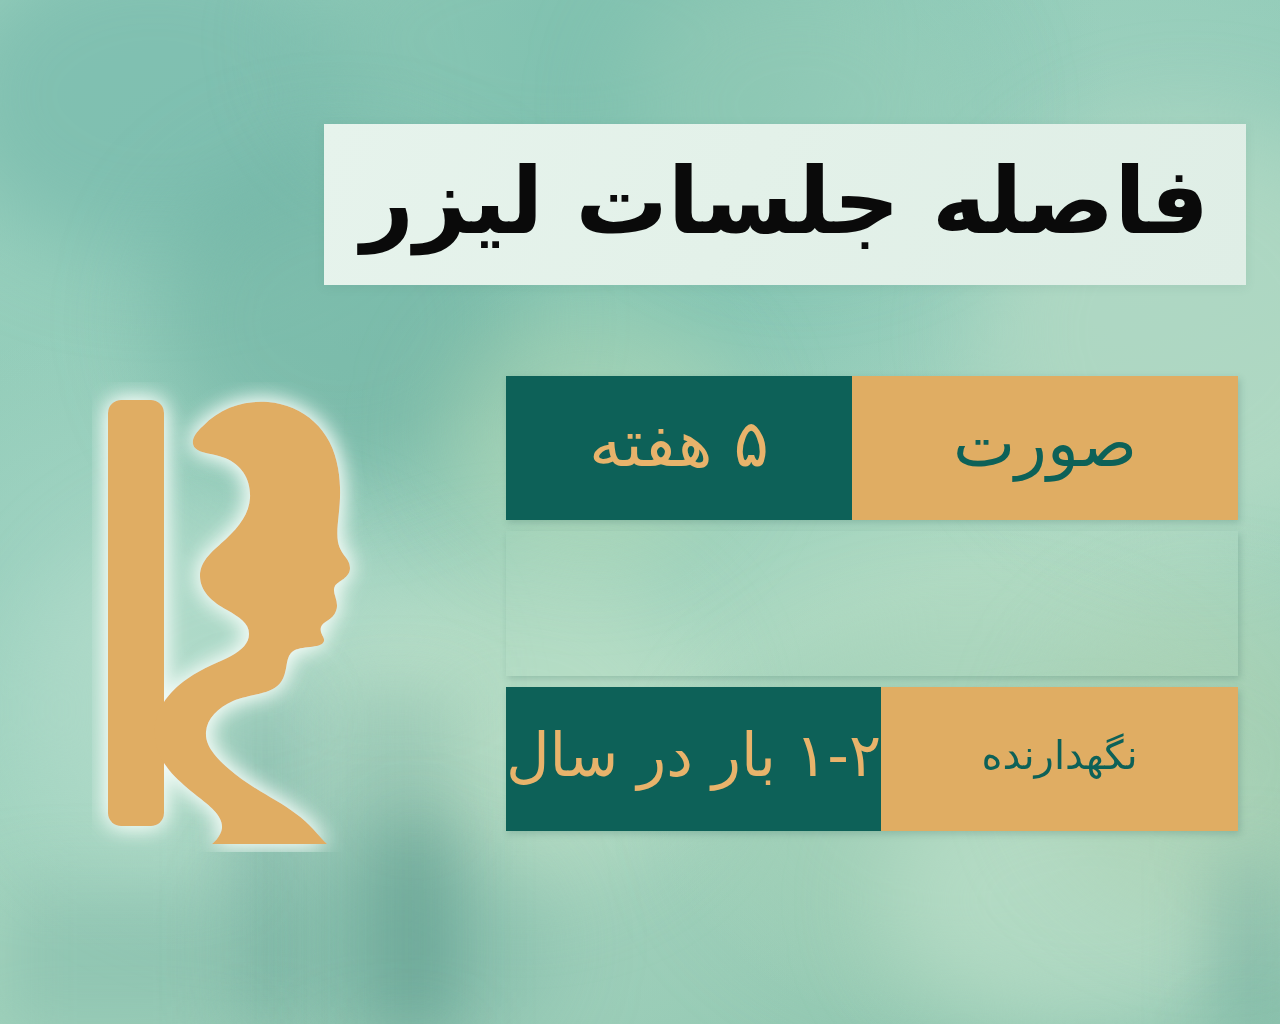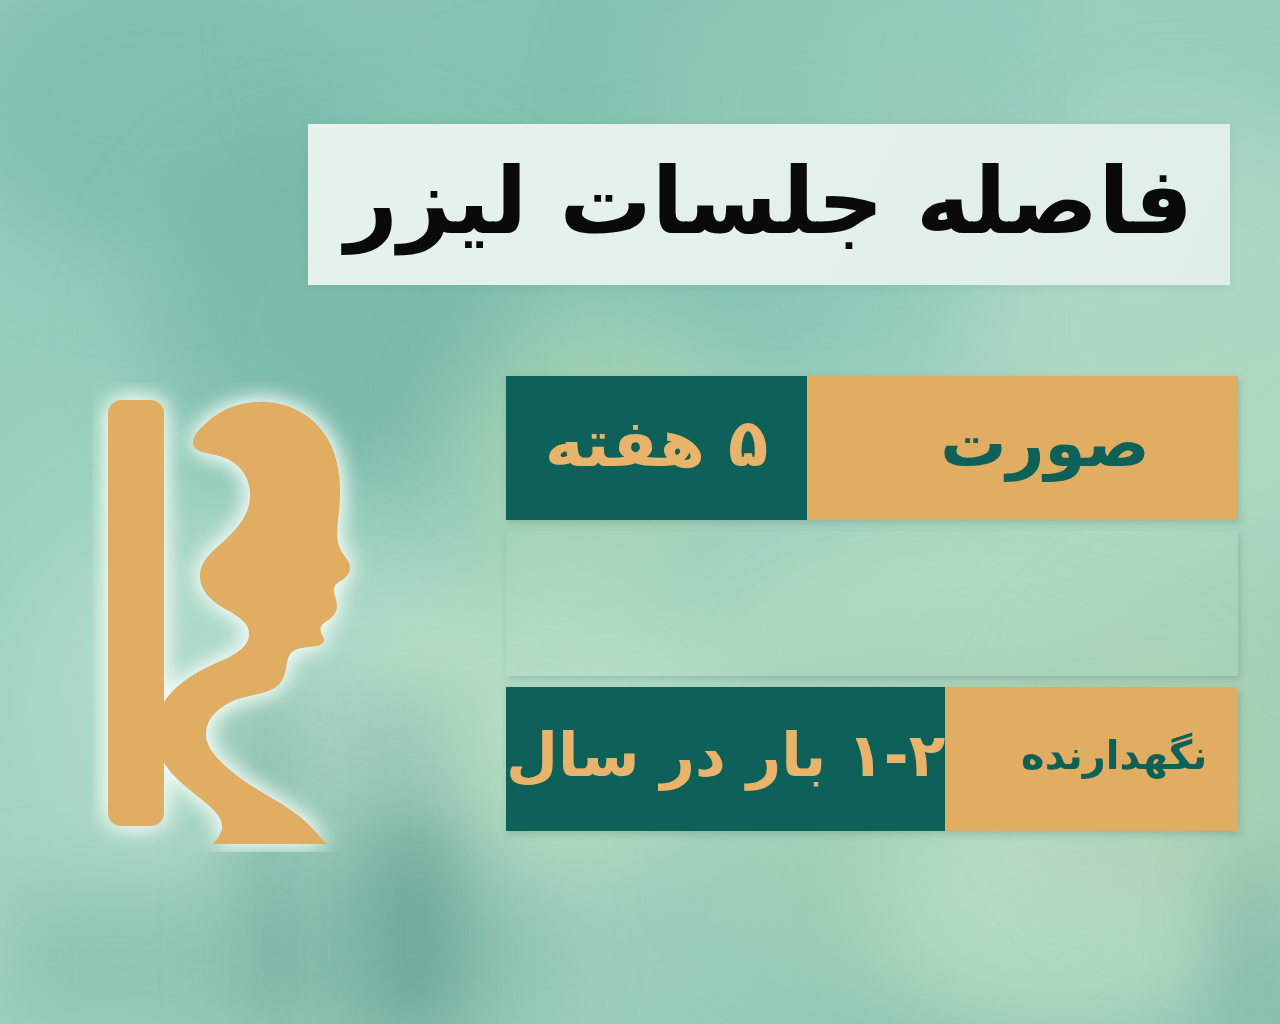--- a/index.html
+++ b/index.html
@@ -62,21 +62,21 @@
   }
   .streak-1 { left: 236px;  top: 700px; width: 58px;  height: 330px; background: rgba(92,154,142,0.45); }
   .streak-2 { left: 330px;  top: 690px; width: 130px; height: 340px; background: rgba(106,166,152,0.35); }
   .streak-3 { left: 398px;  top: 820px; width: 36px;  height: 210px; background: rgba(46,112,102,0.40); }
   .streak-4 { left: 1218px; top: 860px; width: 60px;  height: 170px; background: rgba(98,160,146,0.45); }
   .streak-5 { left: 0px;    top: 880px; width: 230px; height: 150px; background: rgba(120,178,162,0.40); }
 
   
   #title-banner {
     position: absolute;
-    left: 308px;
+    left: 324px;
     top: 124px;
     width: 922px;
     height: 161px;
     background: linear-gradient(115deg, #e6f3ec 0%, #e3f1e9 45%, #dfeee6 100%);
     display: flex;
     align-items: center;
     justify-content: center;
     box-shadow: 0 2px 10px rgba(60,110,100,0.10);
   }
 
@@ -123,35 +123,34 @@
     box-shadow: 2px 3px 7px rgba(40,90,82,0.22);
   }
 
   .cell-label {
     width: 386px;
     background: #e0ad63;
     color: #0d6158;
     display: flex;
     align-items: center;
     justify-content: center;
-    padding-left: 45px;
   }
 
   .cell-value {
     flex: 1 1 auto;
     background: #0d6158;
     color: #e8b36b;
     display: flex;
     align-items: center;
     justify-content: center;
   }
 
   .cell-txt {
     font-family: "DejaVu Sans", "Liberation Sans", sans-serif;
-    font-weight: bold;
+    font-weight: normal;
     direction: rtl;
     unicode-bidi: isolate;
     white-space: nowrap;
     line-height: 1;
     transform: translateY(-4px);
   }
 
   .sz-lg { font-size: 66px; }
   .sz-md { font-size: 40px; }
   .sz-sm { font-size: 60px; }

